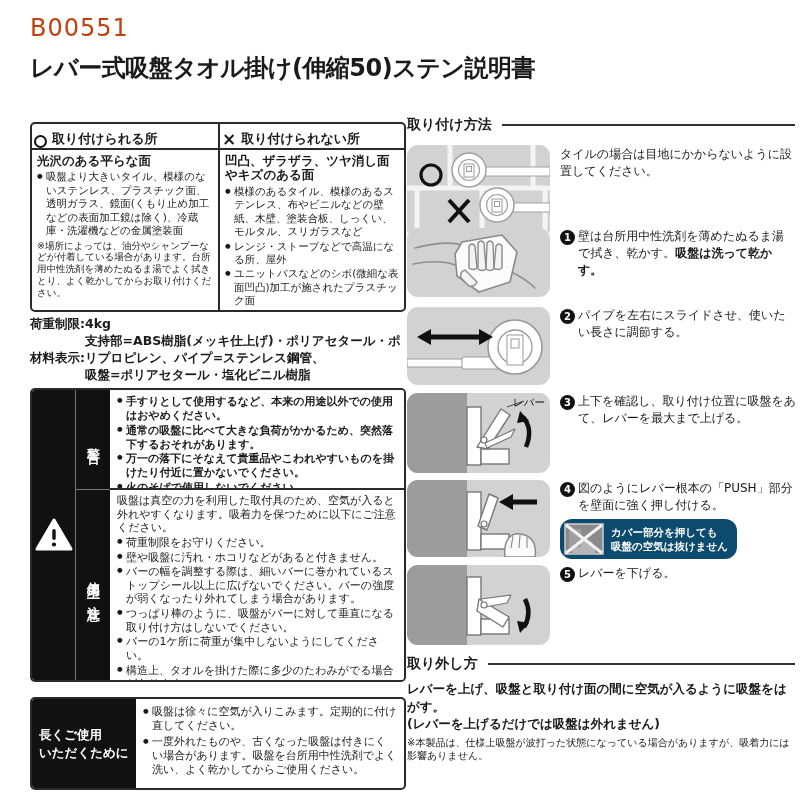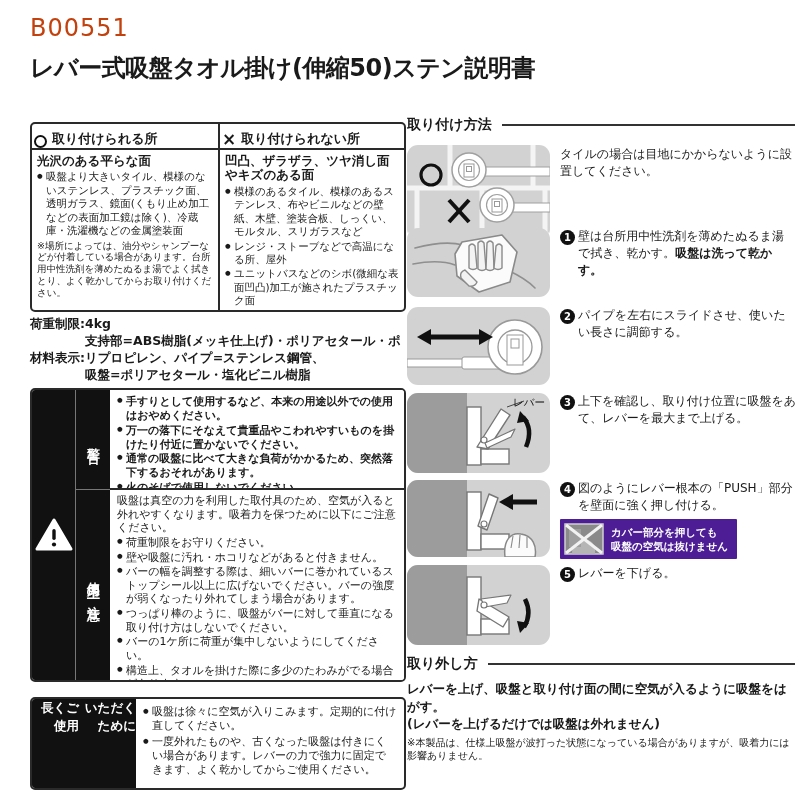--- a/index.html
+++ b/index.html
@@ -41,39 +41,39 @@
   .label-cell.c { flex:1; }
   .vlabel { writing-mode:vertical-rl; text-orientation:upright; color:#fff; font-weight:bold; font-size:13px; letter-spacing:2px; }
   .content-col { flex:1; display:flex; flex-direction:column; background:#fff; }
   .warn-content { height:100px; flex-shrink:0; border-bottom:2px solid #2a2a2a; padding:4px 7px; font-size:11px; font-weight:bold; line-height:1.26; overflow:hidden; }
   .caution-content { flex:1; padding:4px 7px; font-size:11px; line-height:1.24; overflow:hidden; }
   .caution-content .intro { margin-bottom:1px; }
   .warn-content .bullet::before, .caution-content .bullet::before { top:1px; }
 
   
   .longuse { left:30px; top:697px; width:376px; height:93px; border:2px solid #2a2a2a; border-radius:5px; display:flex; overflow:hidden; }
-  .lu-label { width:104px; background:#111; color:#fff; font-weight:bold; font-size:12.5px; line-height:1.4; display:flex; justify-content:center; padding-left:7px; flex-shrink:0;text-align:right; }
+  .lu-label { width:104px; background:#111; color:#fff; font-weight:bold; font-size:12.5px; line-height:1.4; display:flex; flex-direction:column; justify-content:center; padding-left:7px; flex-shrink:0; }
   .lu-content { flex:1; padding:5px 7px; font-size:11px; line-height:1.3; overflow:hidden; }
 
   
   .sec-heading { display:flex; align-items:center; width:388px; }
   .sec-heading .txt { font-weight:bold; font-size:14px; white-space:nowrap; }
   .sec-heading .rule { flex:1; border-top:2px solid #333; margin-left:10px; }
 
   .fig { left:407px; width:143px; border-radius:11px; overflow:hidden; }
   .fig svg { display:block; }
   .lever-label { position:absolute; top:3px; right:5px; font-size:10.5px; color:#111; }
 
   .rtext { left:560px; width:236px; font-size:12px; line-height:1.42; }
   .step { display:flex; align-items:flex-start; }
   .step-num { width:15px; height:15px; border-radius:50%; background:#111; color:#fff; font-size:10px; font-weight:bold; text-align:center; line-height:15px; flex-shrink:0; margin:2px 3px 0 0; }
   .step-body { flex:1; }
   .b { font-weight:bold; }
 
-  .no-push-badge { display:inline-flex; align-items:center; gap:7px; background:#4c1d95; border-radius:1px; padding:4px 9px 4px 4px; margin-top:5px; }
+  .no-push-badge { display:inline-flex; align-items:center; gap:7px; background:#0c4a6e; border-radius:12px; padding:4px 9px 4px 4px; margin-top:5px; }
   .no-push-badge .txt { color:#fff; font-weight:bold; font-size:10.5px; line-height:1.35; white-space:nowrap; }
 
   .removal-line { font-size:12.5px; font-weight:bold; line-height:1.4; }
   .removal-note { font-size:10px; line-height:1.3; margin-top:3px; }
 </style>
 </head>
 <body>
 
 <div id="sheet">
 
@@ -132,22 +132,22 @@
       <div class="label-cell w">
         <span class="vlabel">警告</span>
       </div>
       <div class="label-cell c">
         <span class="vlabel">使用上の注意</span>
       </div>
     </div>
     <div class="content-col">
       <div class="warn-content">
         <div class="bullet"><span>手すりとして使用するなど、本来の用途以外での使用はおやめください。</span></div>
+        <div class="bullet"><span>通常の吸盤に比べて大きな負荷がかかるため、突然落下するおそれがあります。</span></div>
         <div class="bullet"><span>万一の落下にそなえて貴重品やこわれやすいものを掛けたり付近に置かないでください。</span></div>
-        <div class="bullet"><span>通常の吸盤に比べて大きな負荷がかかるため、突然落下するおそれがあります。</span></div>
         <div class="bullet"><span>火のそばで使用しないでください。</span></div>
       </div>
       <div class="caution-content">
         <div class="intro">吸盤は真空の力を利用した取付具のため、空気が入ると外れやすくなります。吸着力を保つために以下にご注意ください。</div>
         <div class="bullet"><span>荷重制限をお守りください。</span></div>
         <div class="bullet"><span>壁や吸盤に汚れ・ホコリなどがあると付きません。</span></div>
         <div class="bullet"><span>バーの幅を調整する際は、細いバーに巻かれているストップシール以上に広げないでください。バーの強度が弱くなったり外れてしまう場合があります。</span></div>
         <div class="bullet"><span>つっぱり棒のように、吸盤がバーに対して垂直になる取り付け方はしないでください。</span></div>
         <div class="bullet"><span>バーの1ケ所に荷重が集中しないようにしてください。</span></div>
         <div class="bullet"><span>構造上、タオルを掛けた際に多少のたわみがでる場合があります。</span></div>
@@ -156,21 +156,21 @@
     </div>
   </div>
 
   <div class="abs longuse">
     <div class="lu-label">
       <div>長くご使用</div>
       <div>いただくために</div>
     </div>
     <div class="lu-content">
       <div class="bullet"><span>吸盤は徐々に空気が入りこみます。定期的に付け直してください。</span></div>
-      <div class="bullet"><span>一度外れたものや、古くなった吸盤は付きにくい場合があります。レバーの力で強力に固定できます、よく乾かしてからご使用ください。</span></div>
+      <div class="bullet"><span>一度外れたものや、古くなった吸盤は付きにくい場合があります。吸盤を台所用中性洗剤でよく洗い、よく乾かしてからご使用ください。</span></div>
     </div>
   </div>
 
   <div class="abs sec-heading" style="left:407px; top:116px;">
     <span class="txt">取り付け方法</span>
     <span class="rule"></span>
   </div>
 
   <div class="abs fig" style="top:145px; height:95px;">
     <svg width="143" height="95" viewBox="0 0 143 95">

